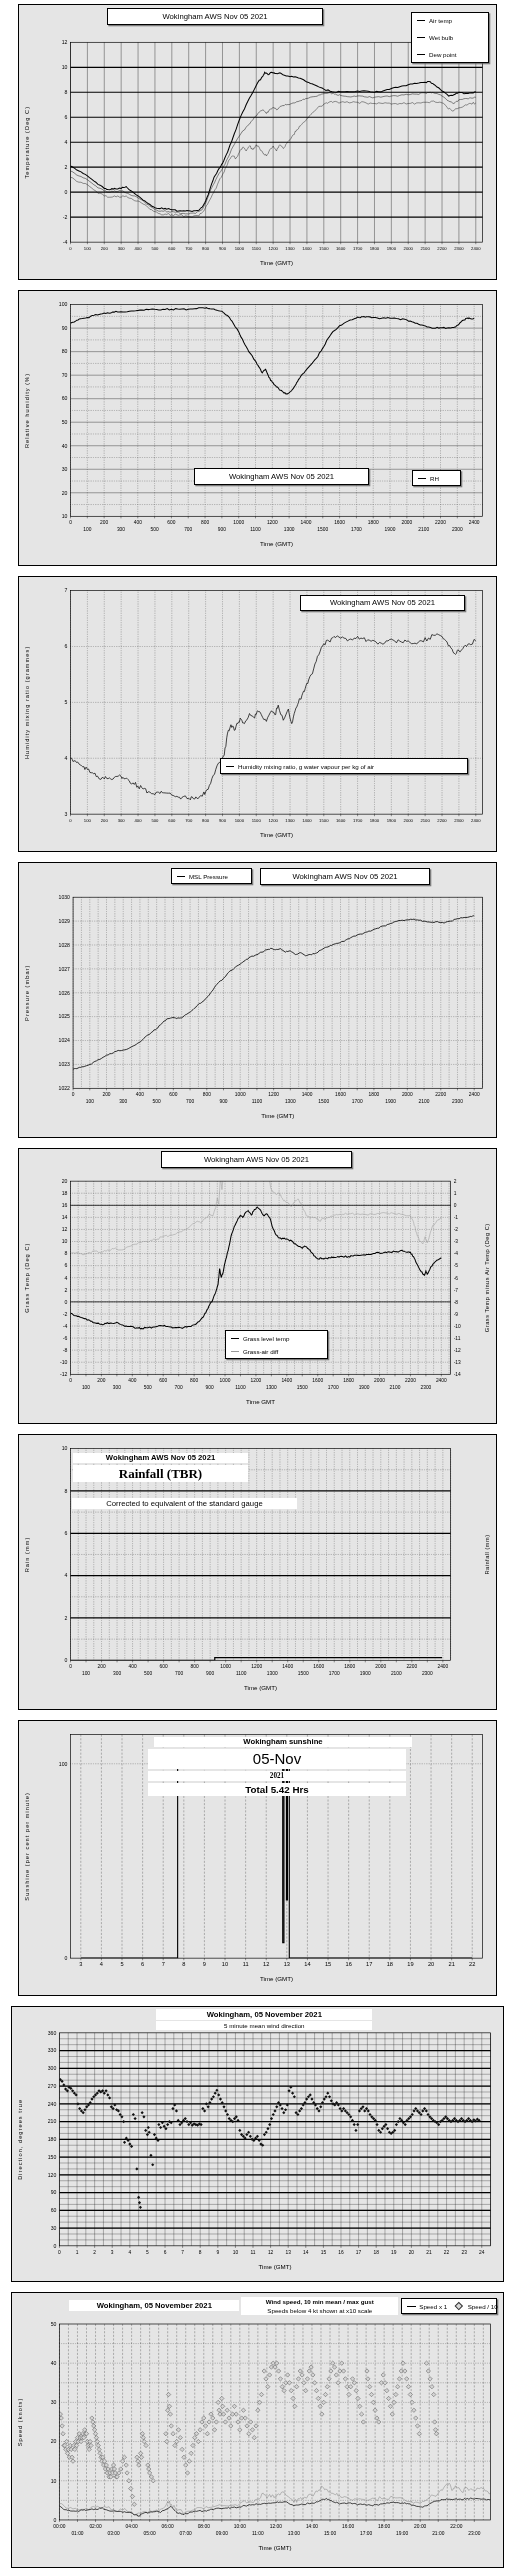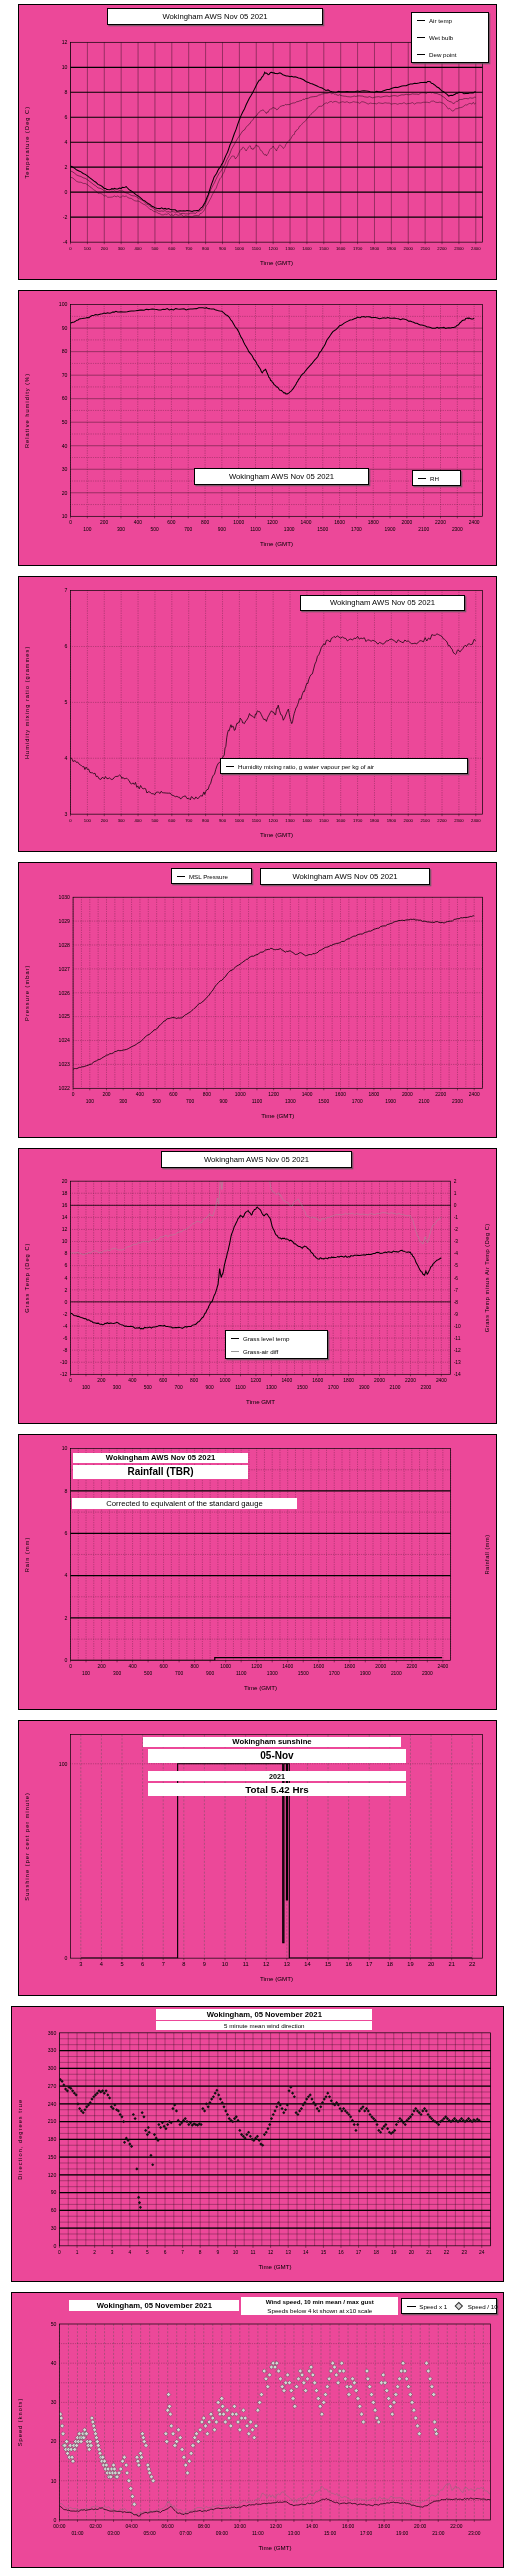--- a/index.html
+++ b/index.html
@@ -1,18 +1,18 @@
 <!DOCTYPE html>
 <html style="font-size:8.2px"><head>
 <meta charset="utf-8">
 <style>
   html,body{margin:0;padding:0;background:#fff;}
   #page{position:relative;width:515px;height:2576px;background:#fff;
         font-family:"Liberation Sans","DejaVu Sans",sans-serif;color:#000;}
-  .panel{position:absolute;background:#ec4899;border:0.8px solid #000;box-sizing:border-box;}
+  .panel{position:absolute;background:#e5e5e5;border:0.8px solid #000;box-sizing:border-box;}
   .panel svg{position:absolute;left:0;top:0;}
   .ov{position:absolute;box-sizing:border-box;text-align:center;background:#fff;line-height:1.25;}
   .boxed{border:0.5px solid #000;box-shadow:1.3px 1.3px 0 rgba(90,90,90,.75);padding:2.6px 5.2px;}
   .plain{padding:0.5px 2.1px;}
   .legend{position:absolute;box-sizing:border-box;background:#fff;border:0.5px solid #000;
           box-shadow:1.3px 1.3px 0 rgba(90,90,90,.75);padding:3.6px 5.2px;display:flex;font-size:6.2px;}
   .lg-entry{display:flex;align-items:center;gap:3.6px;white-space:nowrap;}
   .mk{display:inline-block;flex:0 0 auto;}
   .mk-line-thick{width:8.2px;height:0;border-top:1.5px solid #000;}
   .mk-line-thin{width:8.2px;height:0;border-top:0.6px solid #000;}
@@ -804,21 +804,21 @@
         <text x="762.6938775510204" y="452" text-anchor="middle" font-size="9.5">2200</text>
         <line x1="792.8163265306123" y1="437" x2="792.8163265306123" y2="441" stroke="#000" stroke-width="0.8"></line>
         <text x="792.8163265306123" y="466" text-anchor="middle" font-size="9.5">2300</text>
         <line x1="822.9387755102041" y1="437" x2="822.9387755102041" y2="441" stroke="#000" stroke-width="0.8"></line>
         <text x="822.9387755102041" y="452" text-anchor="middle" font-size="9.5">2400</text>
         <text x="469" y="495" text-anchor="middle" font-size="12">Time (GMT)</text>
         <text x="20" y="231.5" text-anchor="middle" font-size="11" transform="rotate(-90 20 231.5)" letter-spacing="2">Rain (mm)</text>
         <text x="912" y="231.5" text-anchor="middle" font-size="11" transform="rotate(-90 912 231.5)" letter-spacing="1">Rainfall (mm)</text>
       </svg>
     <div class="ov plain" style="left: 54px; top: 17.5px; width: 175px; font-size: 7.7px; font-weight: bold;">Wokingham AWS Nov 05 2021</div>
-    <div class="ov plain" style="left: 54px; top: 30px; width: 175px; font-size: 10px; font-weight: bold;">Rainfall (TBR)</div>
+    <div class="ov plain" style="left: 54px; top: 30px; width: 175px; font-size: 13px; font-weight: bold; font-family: Liberation Serif, serif;">Rainfall (TBR)</div>
     <div class="ov plain" style="left: 53px; top: 63px; width: 225px; font-size: 7.7px; font-weight: normal;">Corrected to equivalent of the standard gauge</div>
   </section>
   <section class="panel" style="left: 18px; top: 1720px; width: 479px; height: 276px;">
     <svg width="479" height="276" viewBox="0 0 930 535">
         <line x1="120" y1="26" x2="120" y2="460" stroke="#555" stroke-width="0.8" stroke-dasharray="4,3"></line>
         <line x1="160" y1="26" x2="160" y2="460" stroke="#555" stroke-width="0.8" stroke-dasharray="4,3"></line>
         <line x1="200" y1="26" x2="200" y2="460" stroke="#555" stroke-width="0.8" stroke-dasharray="4,3"></line>
         <line x1="240" y1="26" x2="240" y2="460" stroke="#555" stroke-width="0.8" stroke-dasharray="4,3"></line>
         <line x1="280" y1="26" x2="280" y2="460" stroke="#555" stroke-width="0.8" stroke-dasharray="4,3"></line>
         <line x1="320" y1="26" x2="320" y2="460" stroke="#555" stroke-width="0.8" stroke-dasharray="4,3"></line>
@@ -882,23 +882,23 @@
         <text x="760" y="475" text-anchor="middle" font-size="11">19</text>
         <line x1="800" y1="460" x2="800" y2="464" stroke="#000" stroke-width="0.8"></line>
         <text x="800" y="475" text-anchor="middle" font-size="11">20</text>
         <line x1="840" y1="460" x2="840" y2="464" stroke="#000" stroke-width="0.8"></line>
         <text x="840" y="475" text-anchor="middle" font-size="11">21</text>
         <line x1="880" y1="460" x2="880" y2="464" stroke="#000" stroke-width="0.8"></line>
         <text x="880" y="475" text-anchor="middle" font-size="11">22</text>
         <text x="500" y="505" text-anchor="middle" font-size="12">Time (GMT)</text>
         <text x="20" y="243" text-anchor="middle" font-size="11" transform="rotate(-90 20 243)" letter-spacing="2">Sunshine (per cent per minute)</text>
       </svg>
-    <div class="ov plain" style="left: 124px; top: 15.5px; width: 258px; font-size: 7.7px; font-weight: bold;">Wokingham sunshine</div>
-    <div class="ov plain" style="left: 129px; top: 28px; width: 258px; font-size: 10px; font-weight: bold;">05-Nov</div>
-    <div class="ov plain" style="left: 129px; top: 50px; width: 258px; font-size: 7.2px; font-weight: bold;">2021</div>
+    <div class="ov plain" style="left: 135px; top: 15.5px; width: 258px; font-size: 7.7px; font-weight: bold;">Wokingham sunshine</div>
+    <div class="ov plain" style="left: 129px; top: 28px; width: 258px; font-size: 15px; font-weight: normal;">05-Nov</div>
+    <div class="ov plain" style="left: 129px; top: 50px; width: 258px; font-size: 7.2px; font-weight: bold; font-family: Liberation Serif, serif;">2021</div>
     <div class="ov plain" style="left: 129px; top: 62px; width: 258px; font-size: 9.8px; font-weight: bold;">Total 5.42 Hrs</div>
   </section>
   <section class="panel" style="left: 11.3px; top: 2006px; width: 493px; height: 276px;">
     <svg width="493" height="276" viewBox="0 0 956 535">
         <line x1="92" y1="50" x2="92" y2="463" stroke="#000" stroke-width="0.55"></line>
         <line x1="109.06122448979592" y1="50" x2="109.06122448979592" y2="463" stroke="#000" stroke-width="0.55"></line>
         <line x1="126.12244897959184" y1="50" x2="126.12244897959184" y2="463" stroke="#000" stroke-width="0.55"></line>
         <line x1="143.18367346938777" y1="50" x2="143.18367346938777" y2="463" stroke="#000" stroke-width="0.55"></line>
         <line x1="160.24489795918367" y1="50" x2="160.24489795918367" y2="463" stroke="#000" stroke-width="0.55"></line>
         <line x1="177.30612244897958" y1="50" x2="177.30612244897958" y2="463" stroke="#000" stroke-width="0.55"></line>

